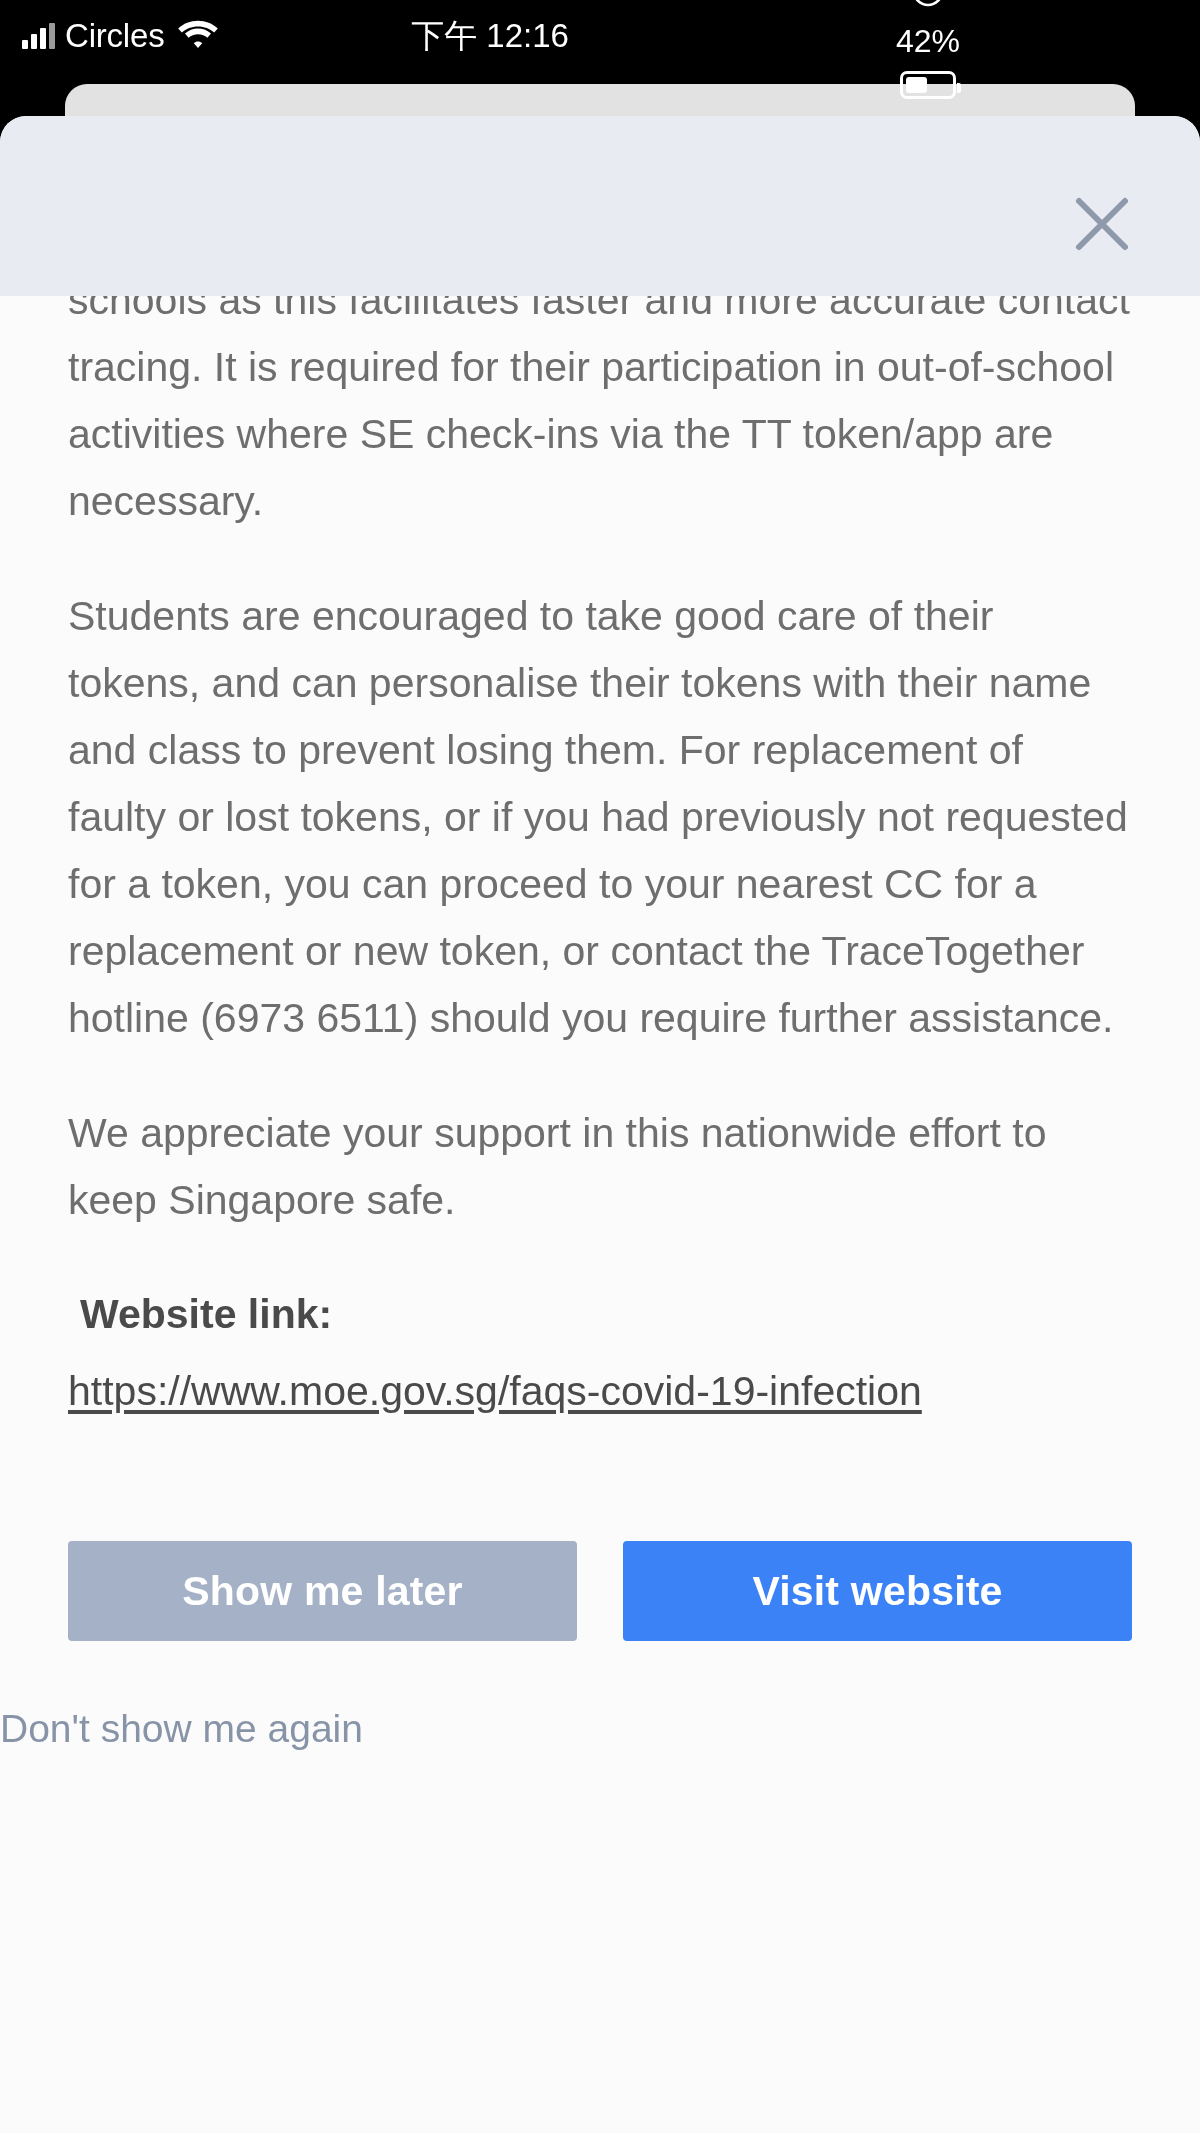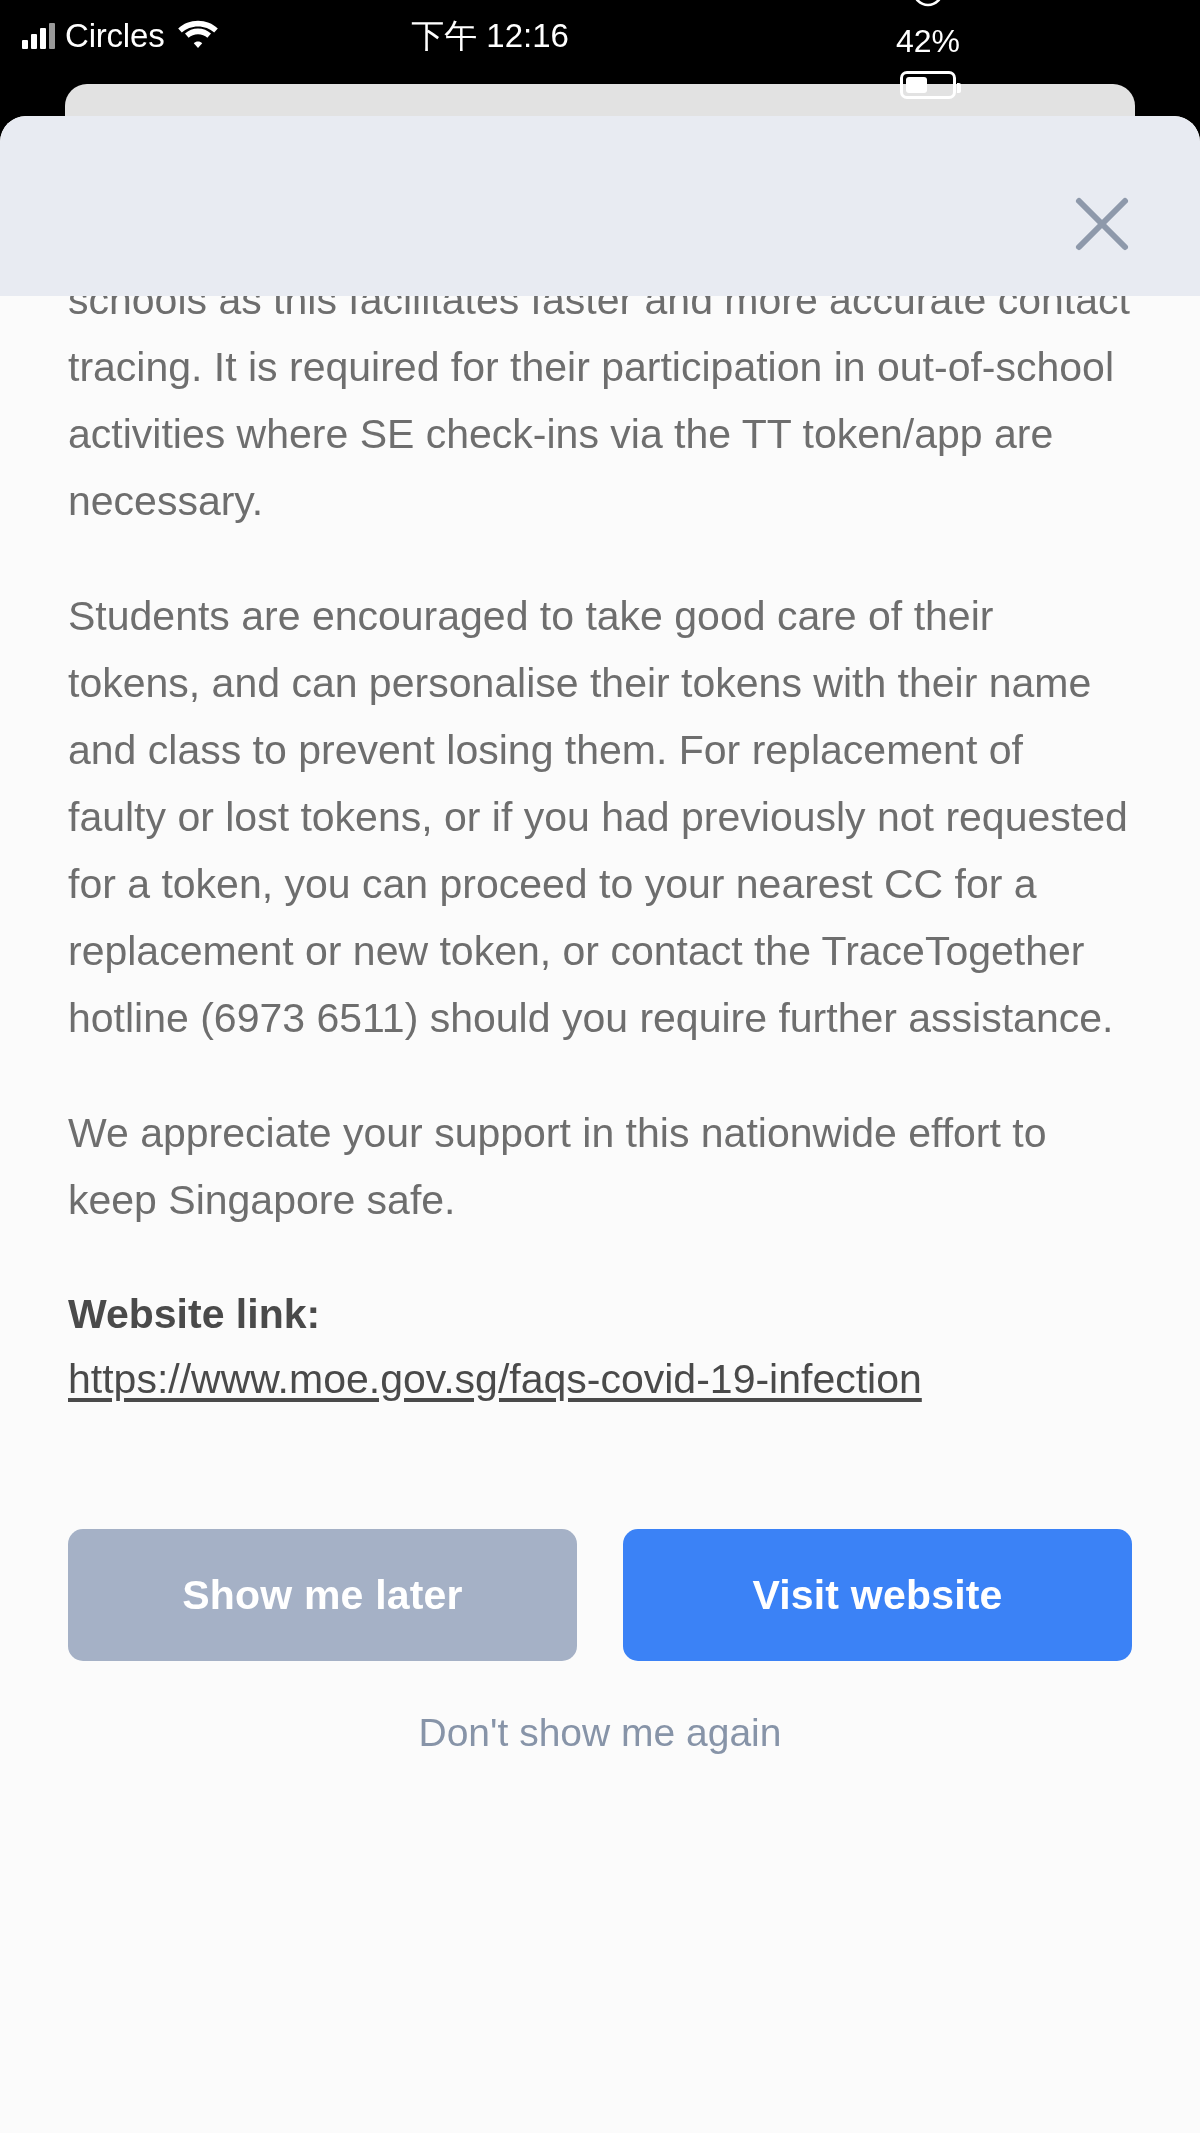--- a/index.html
+++ b/index.html
@@ -169,60 +169,60 @@
     align-items: center;
     justify-content: center;
     z-index: 25;
   }
 
   .link-heading {
     font-size: 41px;
     line-height: 64px;
     color: #4a4a4a;
     font-weight: 700;
-    margin: 0;
+    margin: 12px;
   }
   .website-link {
     display: inline-block;
     font-size: 41px;
     line-height: 66px;
     color: #4a4a4a;
     text-decoration: underline;
     text-underline-offset: 5px;
     word-break: break-all;
   }
 
   
   .actions {
     margin: 116px 0 0 0;
     padding: 0 68px;
     display: flex;
     gap: 46px;
   }
   .btn {
     flex: 1;
-    height: 132px;
+    height: 100px;
     border: none;
-    border-radius: 15px;
+    border-radius: 4px;
     color: #ffffff;
     font-family: "Liberation Sans", sans-serif;
     font-size: 41px;
     font-weight: 700;
     cursor: pointer;
     display: flex;
     align-items: center;
     justify-content: center;
     letter-spacing: 0.2px;
   }
   .btn-secondary { background: #a5b1c6; }
   .btn-primary { background: #3b82f6; }
 
   .dismiss-row {
-    margin-top: 50px;
-    text-align: center;
+    margin-top: 66px;
+    text-align: left;
   }
   .dismiss-link {
     display: inline-block;
     font-size: 39px;
     color: #8794a8;
     cursor: pointer;
   }
 </style>
 </head>
 <body>

